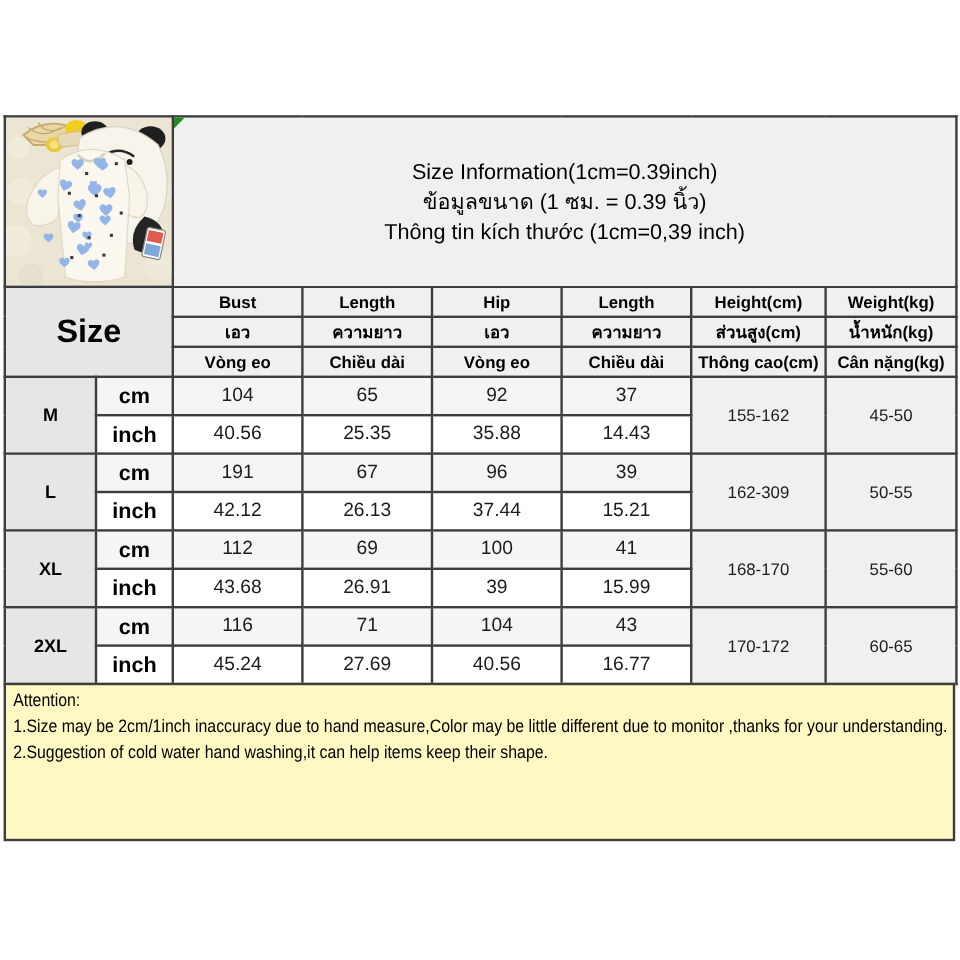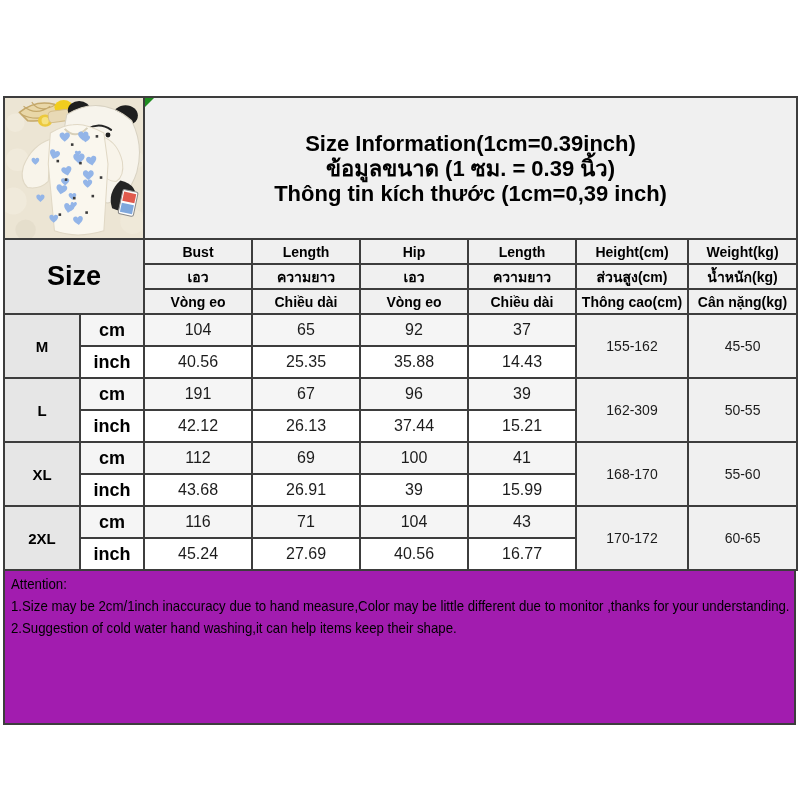--- a/index.html
+++ b/index.html
@@ -13,36 +13,36 @@
 
   tr.r-band{height:139px;}
   tr.r-hdr{height:25px;}
   tr.r-data{height:32px;}
 
   td.photo-cell{background:#ece5d4;padding:0;}
   td.photo-cell svg{display:block;width:100%;height:100%;}
 
   td.title-cell{background:#f0f0f0;position:relative;}
   .title-stack{display:flex;flex-direction:column;justify-content:center;align-items:center;height:100%;}
-  .title-line{font-weight:bold;font-size:22px;line-height:25px;white-space:nowrap;}
+  .title-line{font-weight:normal;font-size:18px;line-height:25px;white-space:nowrap;}
   .corner-flag{position:absolute;left:0;top:0;width:0;height:0;
                border-top:9px solid #1f8c1f;border-right:9px solid transparent;}
 
   td.size-head{background:#e6e6e6;font-weight:bold;font-size:27px;}
   td.hdr{background:#f0f0f0;font-weight:bold;font-size:14px;}
   td.hdr.th-lang{font-size:14px;}
   td.szlbl{background:#e6e6e6;font-weight:bold;font-size:15px;}
   td.unit{font-weight:bold;font-size:18px;}
   td.val{font-weight:normal;font-size:16px;color:#1c1c1c;}
   .cmrow{background:#f5f5f5;}
   .inchrow{background:#ffffff;}
   td.span2{background:#f0f0f0;font-weight:normal;font-size:14px;color:#1c1c1c;}
 
-  .attention{box-sizing:border-box;width:793px;margin-top:-2px;height:156px;
-             border:2px solid #3d3d3d;background:#a21caf;padding:2px 6px;overflow:hidden;}
+  .attention{box-sizing:border-box;width:793px;margin-top:-2px;height:132px;
+             border:2px solid #3d3d3d;background:#fef9c3;padding:2px 6px;overflow:hidden;}
   .att-inner{width:888px;transform:scaleX(0.882);transform-origin:0 0;
              font-size:15px;line-height:22px;color:#000;}
 </style>
 </head>
 <body>
 
 <div class="canvas">
   <div class="sheet">
 
     <table class="size-chart">

